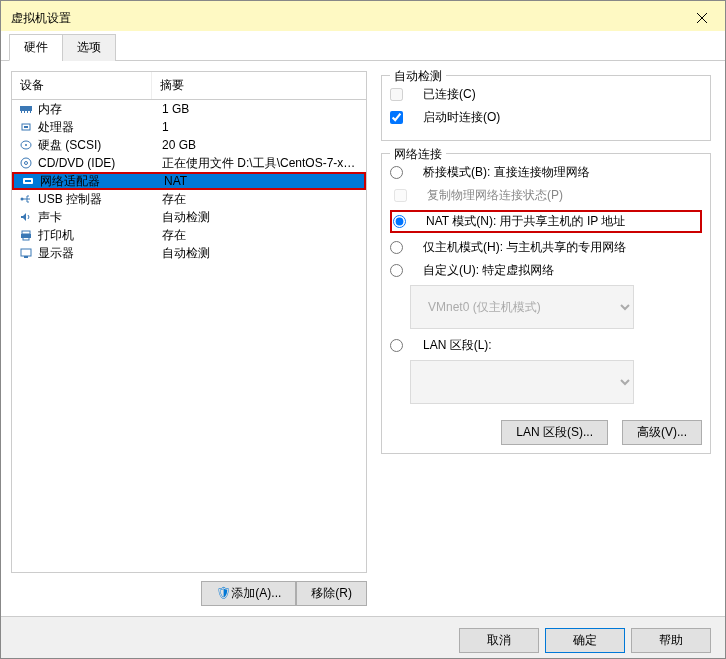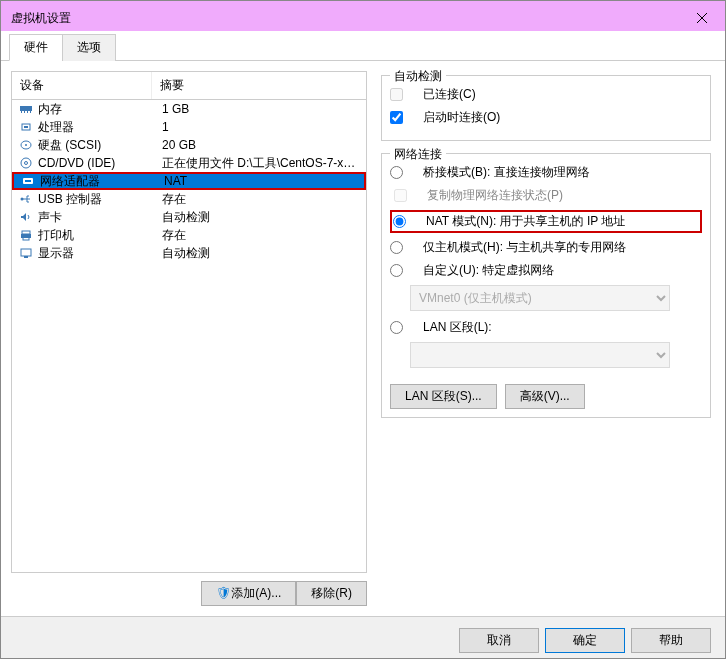--- a/index.html
+++ b/index.html
@@ -1,17 +1,17 @@
 <!DOCTYPE html>
 <html><head>
 <meta charset="utf-8">
 <style>
 * { box-sizing: border-box; margin: 0; padding: 0; font-family: "Microsoft YaHei", "Segoe UI", sans-serif; font-size: 12px; }
 body { background: #fff; width: 726px; height: 659px; overflow: hidden; border: 1px solid #888; }
-.titlebar { height: 30px; display: flex; align-items: center; justify-content: space-between; padding: 4px 0 0 10px; background: #f0abfc; }
+.titlebar { height: 30px; display: flex; align-items: center; justify-content: space-between; padding: 4px 0 0 10px; background: #fef9c3; }
 .titlebar .title { color: #000; }
 .titlebar .close { width: 46px; height: 30px; display: flex; align-items: center; justify-content: center; cursor: pointer; }
 .tabs { display: flex; border-bottom: 1px solid #ccc; padding-left: 8px; margin-top: 2px; }
 .tab { padding: 4px 14px; border: 1px solid #ccc; border-bottom: none; background: #fff; margin-right: -1px; cursor: pointer; position: relative; top: 1px; }
 .tab.active { background: #fff; border-bottom: 1px solid #fff; }
 .tab.inactive { background: #f0f0f0; }
 .content { display: flex; padding: 10px; gap: 10px; height: 555px; }
 .left-panel { width: 356px; display: flex; flex-direction: column; }
 .device-list { border: 1px solid #ccc; flex: 1; background: #fff; }
 .list-header { display: flex; border-bottom: 1px solid #ccc; background: #fff; }
@@ -28,23 +28,23 @@
 .btn { background: #e1e1e1; border: 1px solid #adadad; padding: 3px 14px; cursor: pointer; }
 .shield { color: #0078d7; }
 .right-panel { flex: 1; padding: 4px; }
 .fieldset { border: 1px solid #ccc; padding: 10px 8px 8px 8px; margin-bottom: 12px; position: relative; }
 .fieldset .legend { position: absolute; top: -8px; left: 8px; background: #fff; padding: 0 4px; }
 .chk-row, .radio-row { display: flex; align-items: center; margin-bottom: 6px; gap: 16px; }
 .chk-row input, .radio-row input { margin-right: 4px; }
 .indent { margin-left: 4px; color: #888; }
 .indent input { opacity: 0.6; }
 .nat-row { border: 2px solid #c00; padding: 1px; }
-select { width: 260px; padding: 4px; margin-left: 20px; margin-bottom: 8px; background: #f0f0f0; border: 1px solid #ccc; color: #888; }
+select { width: 224px; padding: 13px; margin-left: 20px; margin-bottom: 8px; background: #f0f0f0; border: 1px solid #ccc; color: #888; }
 select[disabled] { background: #f0f0f0; }
-.lan-btns { display: flex; gap: 8px; margin-top: 8px; }
+.lan-btns { display: flex; justify-content: flex-end; gap: 14px; margin-top: 8px; }
 .footer { border-top: 1px solid #ccc; height: 48px; display: flex; align-items: center; justify-content: flex-end; padding-right: 14px; gap: 6px; background: #f0f0f0; }
 .footer .btn { min-width: 80px; }
 .def-btn { border: 1px solid #0078d7; }
 svg { display: block; }
 </style>
 </head>
 <body>
 
 <div class="titlebar">
   <span class="title">虚拟机设置</span>

